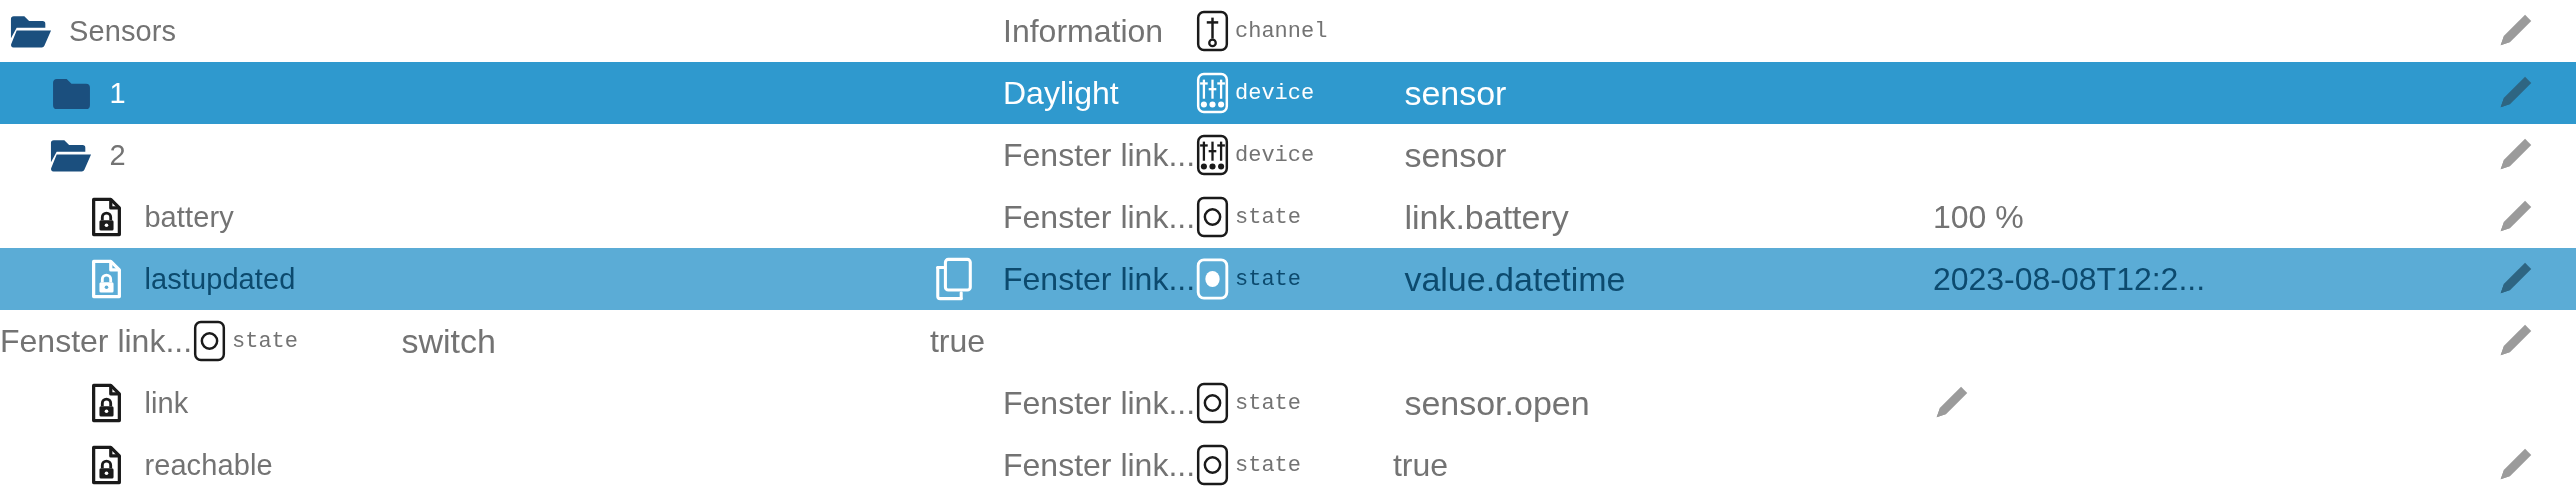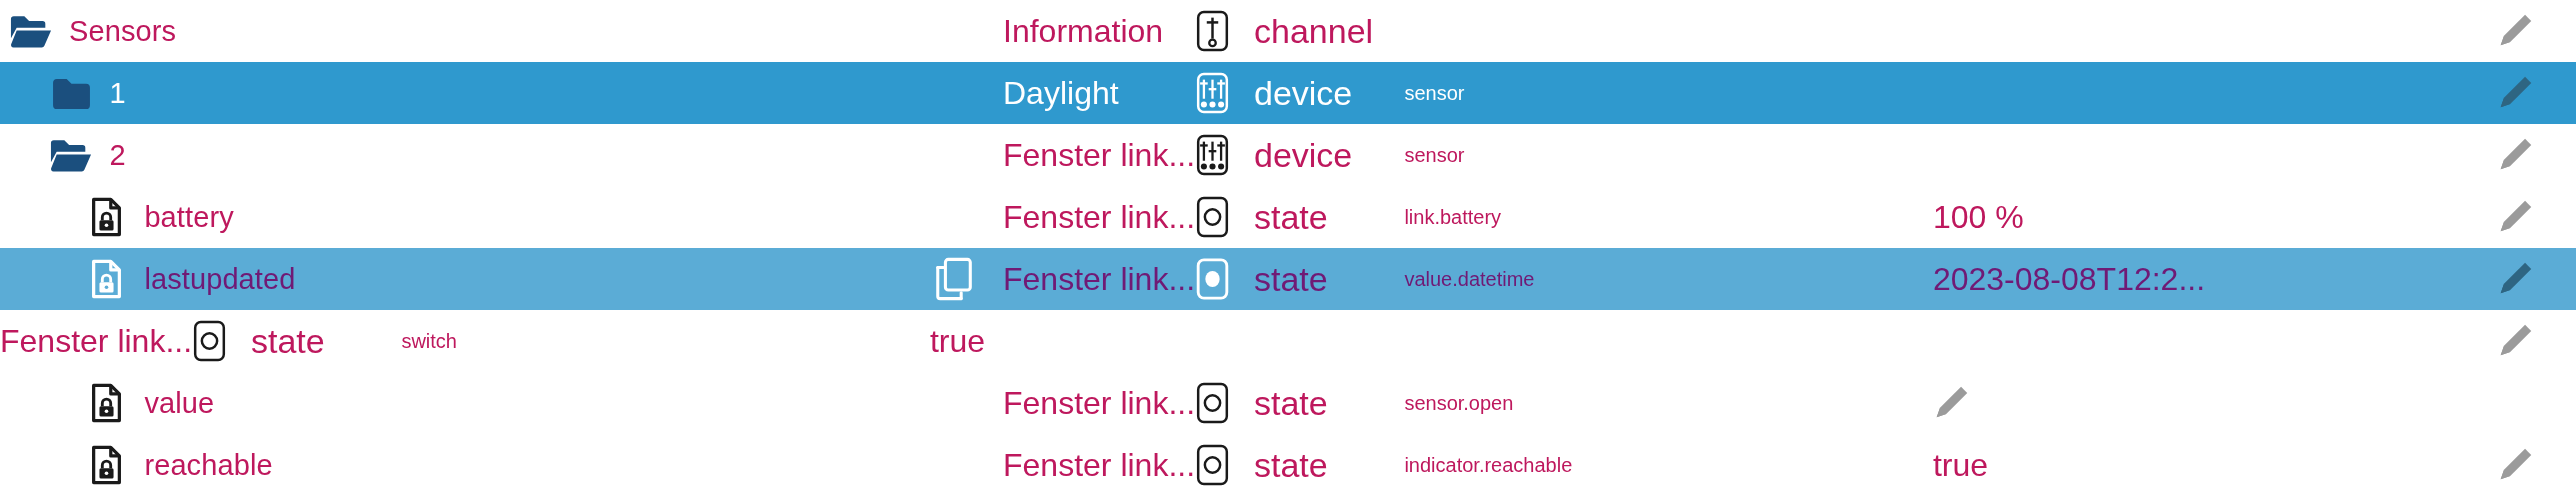--- a/index.html
+++ b/index.html
@@ -20,25 +20,25 @@
     background: #ffffff;
   }
 
   .tree-row {
     position: relative;
     display: flex;
     align-items: center;
     height: 62px;
     box-sizing: border-box;
     background: #ffffff;
-    color: #be185d;
+    color: #737373;
     white-space: nowrap;
   }
   .tree-row.sel-strong { background: #2f99ce; color: #ffffff; }
-  .tree-row.sel-light  { background: #5bacd6; color: #701a75; }
+  .tree-row.sel-light  { background: #5bacd6; color: #0c4a6e; }
 
   
   .col-name {
     display: flex;
     align-items: center;
     width: 1003px;
     flex: 0 0 1003px;
     box-sizing: border-box;
   }
   .indent { flex: 0 0 auto; }
@@ -77,27 +77,28 @@
   }
   .kind-icon {
     flex: 0 0 auto;
     width: 33px;
     height: 39px;
     display: flex;
     align-items: center;
     justify-content: center;
   }
   .kind-label {
-    margin-left: 25px;
-    font-size: 34px;
+    margin-left: 6px;
+    font-size: 22px;
+    font-family: Liberation Mono, monospace;
   }
   .col-cat {
     width: 540px;
     flex: 0 0 540px;
-    font-size: 20px;
+    font-size: 34px;
     padding-left: 15.4px;
     box-sizing: border-box;
   }
   .col-value {
     flex: 1 1 auto;
     font-size: 32px;
     padding-left: 3.9px;
     box-sizing: border-box;
   }
   .col-edit {
@@ -345,21 +346,21 @@
         <span class="indent ind-2"></span>
         <span class="node-icon">
           <svg width="31" height="40" viewBox="0 0 32 42">
             <path d="M2.5 2.5 h18 l9 9 v28 h-27 Z" fill="none" stroke="#1a1a1a" stroke-width="3.4" stroke-linejoin="round"></path>
             <path d="M20.5 2.5 v9 h9" fill="none" stroke="#1a1a1a" stroke-width="3.4" stroke-linejoin="round"></path>
             <path d="M11.6 24.5 v-3.2 a4.4 4.4 0 0 1 8.8 0 v3.2" fill="none" stroke="#1a1a1a" stroke-width="3"></path>
             <rect x="8.6" y="24.3" width="14.8" height="11" rx="1.6" fill="#1a1a1a"></rect>
             <circle cx="16" cy="29.6" r="1.9" fill="#ffffff"></circle>
           </svg>
         </span>
-        <span class="node-label">value</span>
+        <span class="node-label">link</span>
       </div>
       <div class="col-info">Fenster link...</div>
       <div class="col-kind">
         <span class="kind-icon">
           <svg width="33" height="42" viewBox="0 0 34 44">
             <rect x="2" y="2" width="30" height="40" rx="6" fill="none" stroke="#1a1a1a" stroke-width="2.6"></rect>
             <circle cx="17" cy="22" r="8" fill="none" stroke="#1a1a1a" stroke-width="2.6"></circle>
           </svg>
         </span>
         <span class="kind-label">state</span>
@@ -391,21 +392,20 @@
       <div class="col-info">Fenster link...</div>
       <div class="col-kind">
         <span class="kind-icon">
           <svg width="33" height="42" viewBox="0 0 34 44">
             <rect x="2" y="2" width="30" height="40" rx="6" fill="none" stroke="#1a1a1a" stroke-width="2.6"></rect>
             <circle cx="17" cy="22" r="8" fill="none" stroke="#1a1a1a" stroke-width="2.6"></circle>
           </svg>
         </span>
         <span class="kind-label">state</span>
       </div>
-      <div class="col-cat">indicator.reachable</div>
       <div class="col-value">true</div>
       <div class="col-edit">
         <span>
           <svg width="44" height="44" viewBox="0 0 46 46">
             <path d="M8 38 L11.5 28 L33.5 6 L40 12.5 L18 34.5 Z" fill="#9b9b9b"></path>
             <path d="M11.5 28 L18 34.5 L8 38 Z" fill="#9b9b9b"></path>
           </svg>
         </span>
       </div>
     </div>

